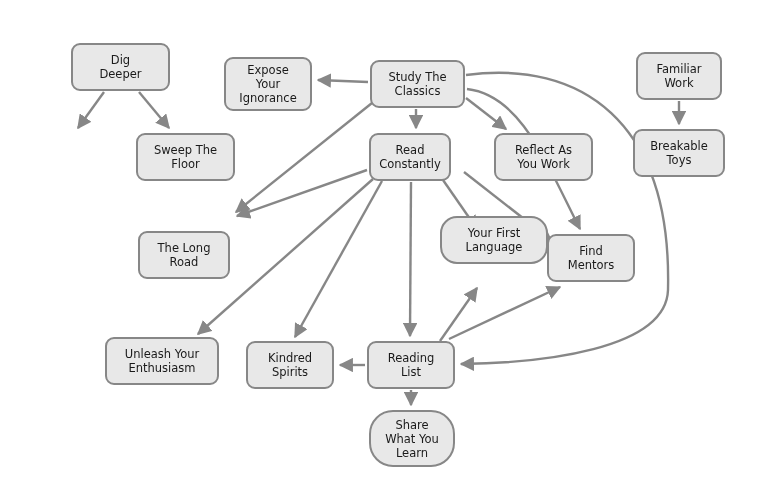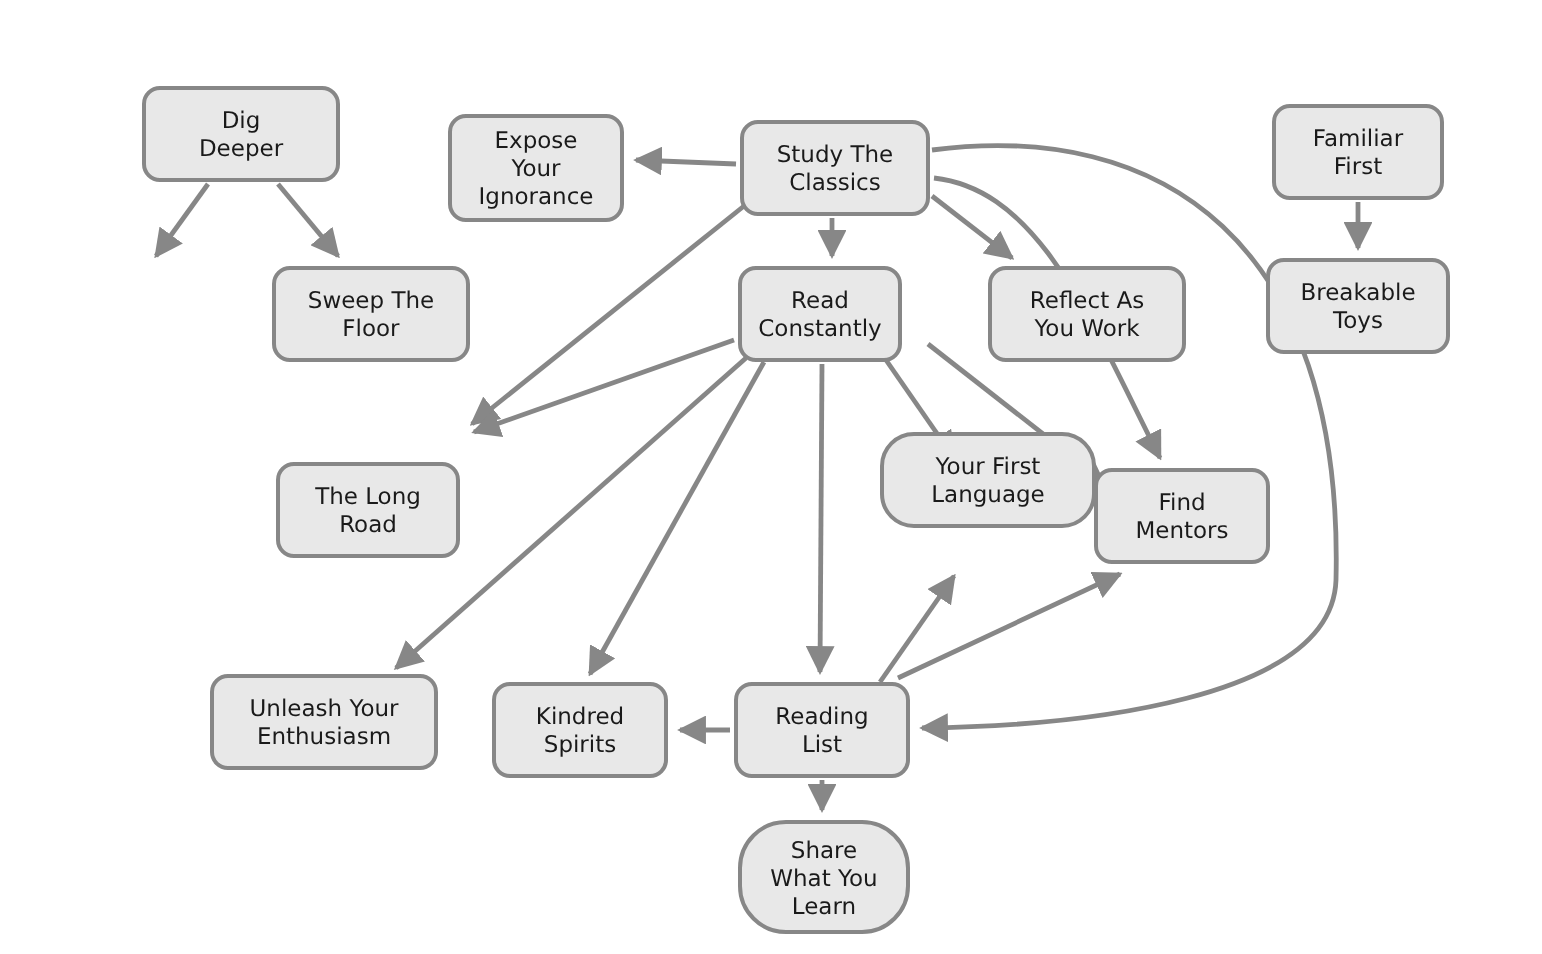--- a/index.html
+++ b/index.html
@@ -79,21 +79,21 @@
   <div class="node" style="left:71px; top:43px; width:99px; height:48px;">Dig
 Deeper</div>
   <div class="node" style="left:136px; top:133px; width:99px; height:48px;">Sweep The
 Floor</div>
   <div class="node" style="left:224px; top:57px; width:88px; height:54px;">Expose
 Your
 Ignorance</div>
   <div class="node" style="left:370px; top:60px; width:95px; height:48px;">Study The
 Classics</div>
   <div class="node" style="left:636px; top:52px; width:86px; height:48px;">Familiar
-First</div>
+Work</div>
   <div class="node" style="left:633px; top:129px; width:92px; height:48px;">Breakable
 Toys</div>
   <div class="node" style="left:369px; top:133px; width:82px; height:48px;">Read
 Constantly</div>
   <div class="node" style="left:494px; top:133px; width:99px; height:48px;">Reflect As
 You Work</div>
   <div class="node" style="left:138px; top:207px; width:92px; height:48px;margin-top:24px;">The Long
 Road</div>
   <div class="node" style="left:440px; top:216px; width:108px; height:48px;border-radius:17px;">Your First
 Language</div>

